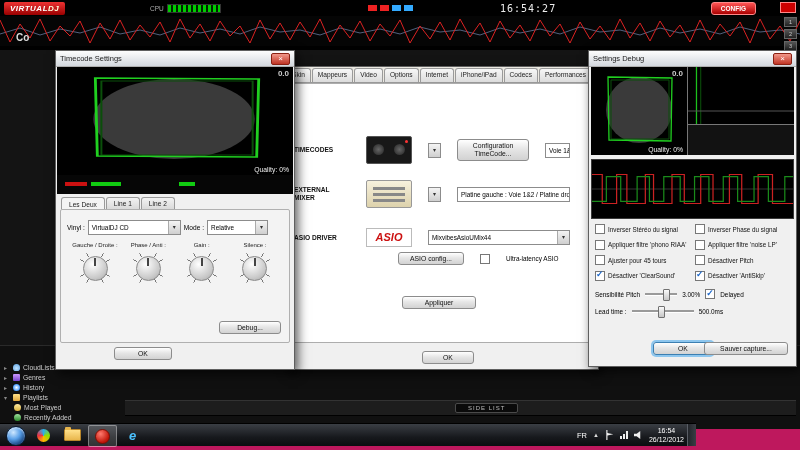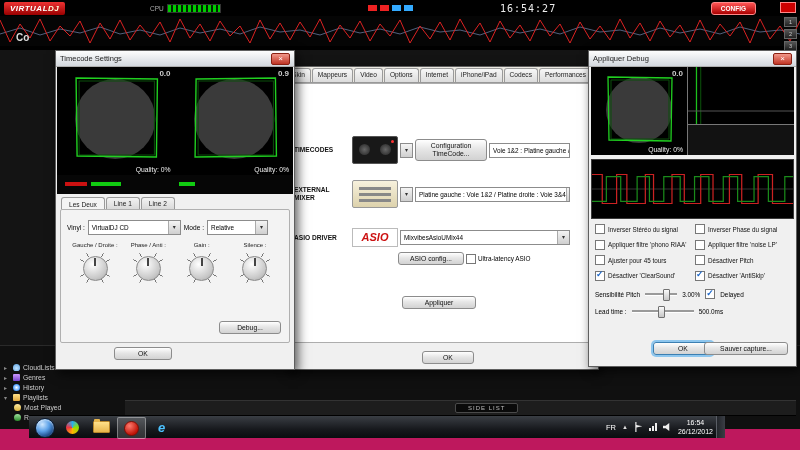--- a/index.html
+++ b/index.html
@@ -94,21 +94,21 @@
         background:radial-gradient(circle at 38% 32%,#ffffff,#c9c9c9 65%,#a3a3a3);}
   .knob::after{content:"";position:absolute;left:50%;top:1px;width:2px;height:8px;margin-left:-1px;background:#444;}
   .debug-btn{position:absolute;right:8px;bottom:8px;width:52px;}
   .s-ok{position:absolute;left:58px;bottom:9px;width:48px;}
   
   .dlg-config{left:285px;top:66px;width:312px;height:302px;z-index:10;}
   .cfg-tabs{display:flex;height:15px;background:#ece9e2;border-bottom:1px solid #999;overflow:hidden;white-space:nowrap;}
   .cfg-tab{flex:0 0 auto;padding:2px 5px 1px;font-size:6.6px;color:#222;background:linear-gradient(#f7f7f7,#dcdcdc);
            border:1px solid #9a9a9a;border-bottom:none;border-radius:3px 3px 0 0;margin:1px 1px 0 0;}
   .cfg-body{position:absolute;top:16px;bottom:26px;left:3px;right:3px;background:#fff;border:1px solid #adadad;overflow:hidden;}
-  .cfg-row{position:absolute;left:4px;right:24px;display:flex;align-items:center;gap:2px;}
+  .cfg-row{position:absolute;left:4px;right:24px;display:flex;align-items:center;gap:16px;}
   .cfg-label{flex:0 0 56px;font-size:6.6px;font-weight:bold;color:#111;line-height:1.15;}
   .hw-img{flex:0 0 44px;height:26px;border:1px solid #555;border-radius:2px;position:relative;}
   .hw-img.timecode{background:#181818;}
   .hw-img.timecode::before,.hw-img.timecode::after{content:"";position:absolute;top:7px;width:11px;height:11px;
         border-radius:50%;background:radial-gradient(#666,#222);}
   .hw-img.timecode::before{left:6px;} .hw-img.timecode::after{right:6px;}
   .hw-img .led{position:absolute;right:3px;top:3px;width:3px;height:3px;border-radius:50%;background:#f33;}
   .hw-img.mixer{background:linear-gradient(#f7f1dd,#ddd2ac);border-color:#999;}
   .hw-img.mixer::before{content:"";position:absolute;left:6px;top:6px;width:32px;height:3px;background:#888;box-shadow:0 6px 0 #888,0 12px 0 #888;}
   .mini-arr{flex:0 0 11px;height:13px;background:linear-gradient(#f4f4f4,#cfcfcf);border:1px solid #8c8c8c;}
@@ -126,22 +126,22 @@
   .dbg-phase-below{flex:1;background:#121212;}
   .dbg-wave{position:absolute;top:108px;left:2px;right:2px;height:58px;background:#000;border:1px solid #3a3a3a;}
   .dbg-checks{position:absolute;top:173px;left:6px;right:3px;display:grid;grid-template-columns:1fr 1fr;
               row-gap:5.5px;column-gap:2px;font-size:6.3px;color:#111;}
   .chk{display:flex;align-items:center;gap:3px;white-space:nowrap;overflow:hidden;}
   .dbg-pitch{position:absolute;top:238px;left:6px;right:6px;display:flex;align-items:center;gap:5px;font-size:6.4px;}
   .dbg-lead{position:absolute;top:257px;left:6px;right:6px;display:flex;align-items:center;gap:5px;font-size:6.4px;}
   .dbg-ok{position:absolute;left:64px;bottom:11px;width:50px;}
   .dbg-save{position:absolute;right:8px;bottom:11px;width:74px;}
   
-  .taskbar{position:absolute;bottom:12px;left:0;width:696px;height:22px;z-index:50;
-           background:linear-gradient(#3a3e44,#17191d 60%,#0a0c0f);border-top:1px solid #000;margin-left:29px;}
+  .taskbar{position:absolute;bottom:4px;left:0;width:696px;height:22px;z-index:50;
+           background:linear-gradient(#3a3e44,#17191d 60%,#0a0c0f);border-top:1px solid #000;}
   .orb{position:absolute;left:6px;top:2px;width:18px;height:18px;border-radius:50%;border:1px solid #0a1a30;
        background:radial-gradient(circle at 35% 30%,#cfe8ff 0%,#5aa0e8 40%,#16427e 75%,#0a2348 100%);
        box-shadow:inset 0 1px 2px rgba(255,255,255,.7);}
   .task-icons{position:absolute;left:30px;top:1px;display:flex;gap:2px;}
   .ticon-btn{width:27px;height:20px;border-radius:2px;display:flex;align-items:center;justify-content:center;}
   .ticon-btn.active{background:rgba(255,255,255,.16);border:1px solid rgba(255,255,255,.35);}
   .ico-media{width:13px;height:13px;border-radius:50%;background:conic-gradient(#2bafec,#8ee000,#ffb400,#e34,#2bafec);}
   .ico-folder{width:15px;height:10px;background:linear-gradient(#ffe08a,#e8b64c);border:1px solid #b8862a;
               border-radius:1px;position:relative;}
   .ico-folder::before{content:"";position:absolute;left:0;top:-3px;width:6px;height:3px;background:#e8b64c;border-radius:1px 1px 0 0;}
@@ -296,29 +296,20 @@
     <div class="scopes">
       <div class="scope">
         <svg viewBox="0 0 117 108" preserveAspectRatio="none" width="100%" height="100%">
           <circle cx="58" cy="52" r="40" fill="#3a3a3a"></circle>
           <path d="M22 14 L97 14 L97 88 L22 88 Z" fill="none" stroke="#0a4f0a" stroke-width="1"></path>
           <path d="M19 11 L100 12 L99 90 L20 89 Z" fill="none" stroke="#20d020" stroke-width="1.4"></path>
         </svg>
         <span class="scope-val">0.0</span>
         <span class="scope-quality">Quality: 0%</span>
       </div>
-      <div class="scope">
-        <svg viewBox="0 0 117 108" preserveAspectRatio="none" width="100%" height="100%">
-          <circle cx="58" cy="52" r="40" fill="#3a3a3a"></circle>
-          <path d="M22 14 L97 14 L97 88 L22 88 Z" fill="none" stroke="#0a4f0a" stroke-width="1"></path>
-          <path d="M20 12 L99 11 L100 89 L19 90 Z" fill="none" stroke="#20d020" stroke-width="1.4"></path>
-        </svg>
-        <span class="scope-val">0.9</span>
-        <span class="scope-quality">Quality: 0%</span>
-      </div>
     </div>
     <div class="meters">
       <span class="m-red"></span>
         <span class="m-green"></span>
         <span class="m-green2"></span>
     </div>
     <div class="s-tabs">
       <span class="tabw active">Les Deux</span>
       <span class="tabw">Line 1</span>
       <span class="tabw">Line 2</span>
@@ -362,21 +353,21 @@
             </div>
         </div>
       </div>
       <div class="btn debug-btn">Debug...</div>
     </div>
     <div class="btn s-ok">OK</div>
   </div>
 
   <div class="dialog dlg-debug">
     <div class="titlebar">
-      <span>Appliquer Debug</span>
+      <span>Settings Debug</span>
       <span class="close-btn"></span>
     </div>
     <div class="dbg-scope-row">
       <div class="dbg-scope">
         <svg viewBox="0 0 96 88" preserveAspectRatio="none" width="100%" height="100%">
           <circle cx="48" cy="43" r="33" fill="#3a3a3a"></circle>
           <path d="M20 13 L78 13 L78 72 L20 72 Z" fill="none" stroke="#0a4f0a" stroke-width="1"></path>
           <path d="M17 10 L81 11 L80 74 L18 73 Z" fill="none" stroke="#20d020" stroke-width="1.3"></path>
         </svg>
         <span class="scope-val">0.0</span>

